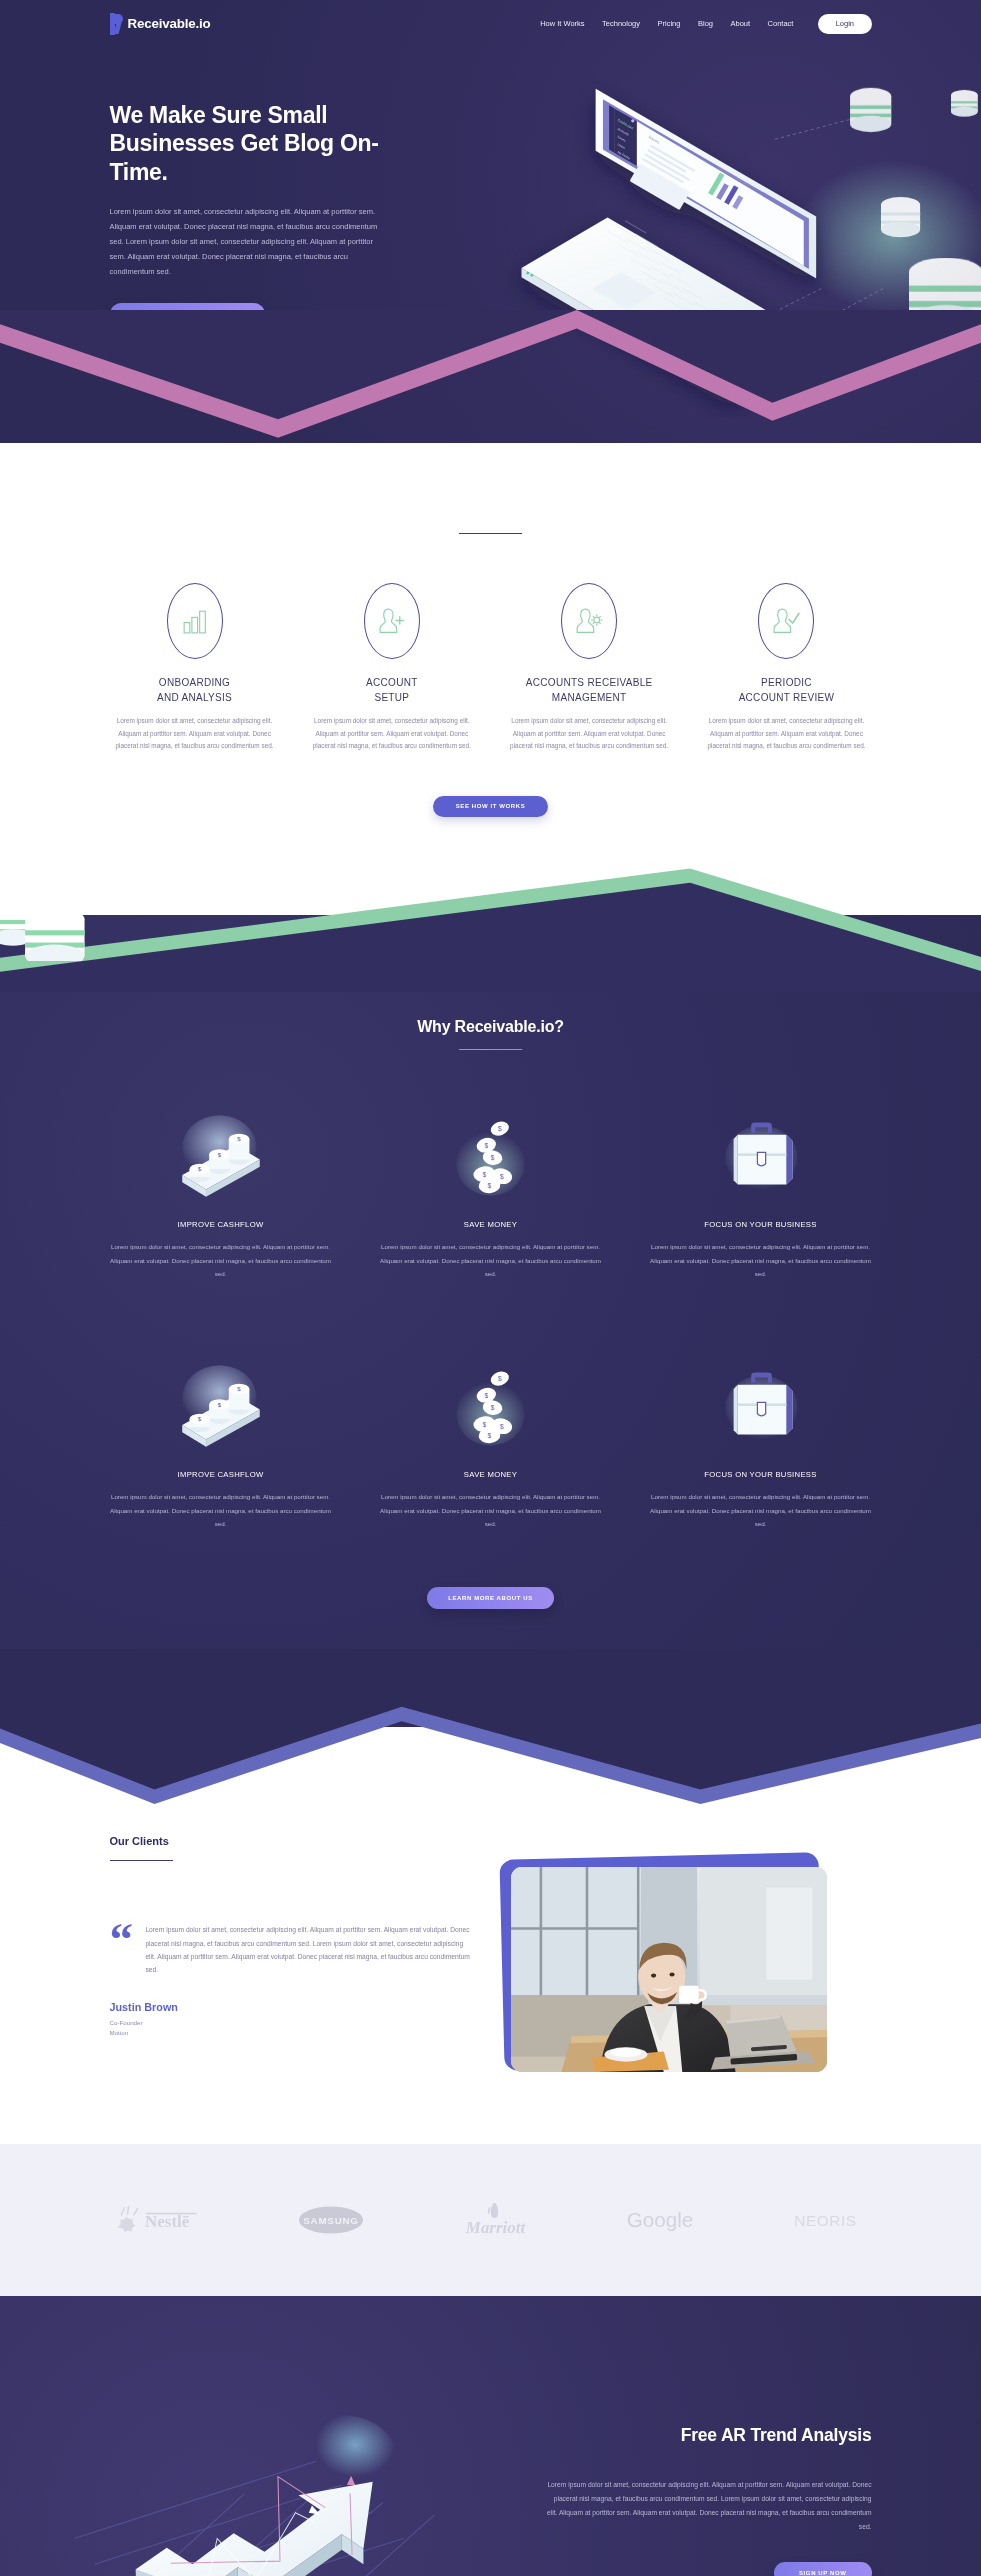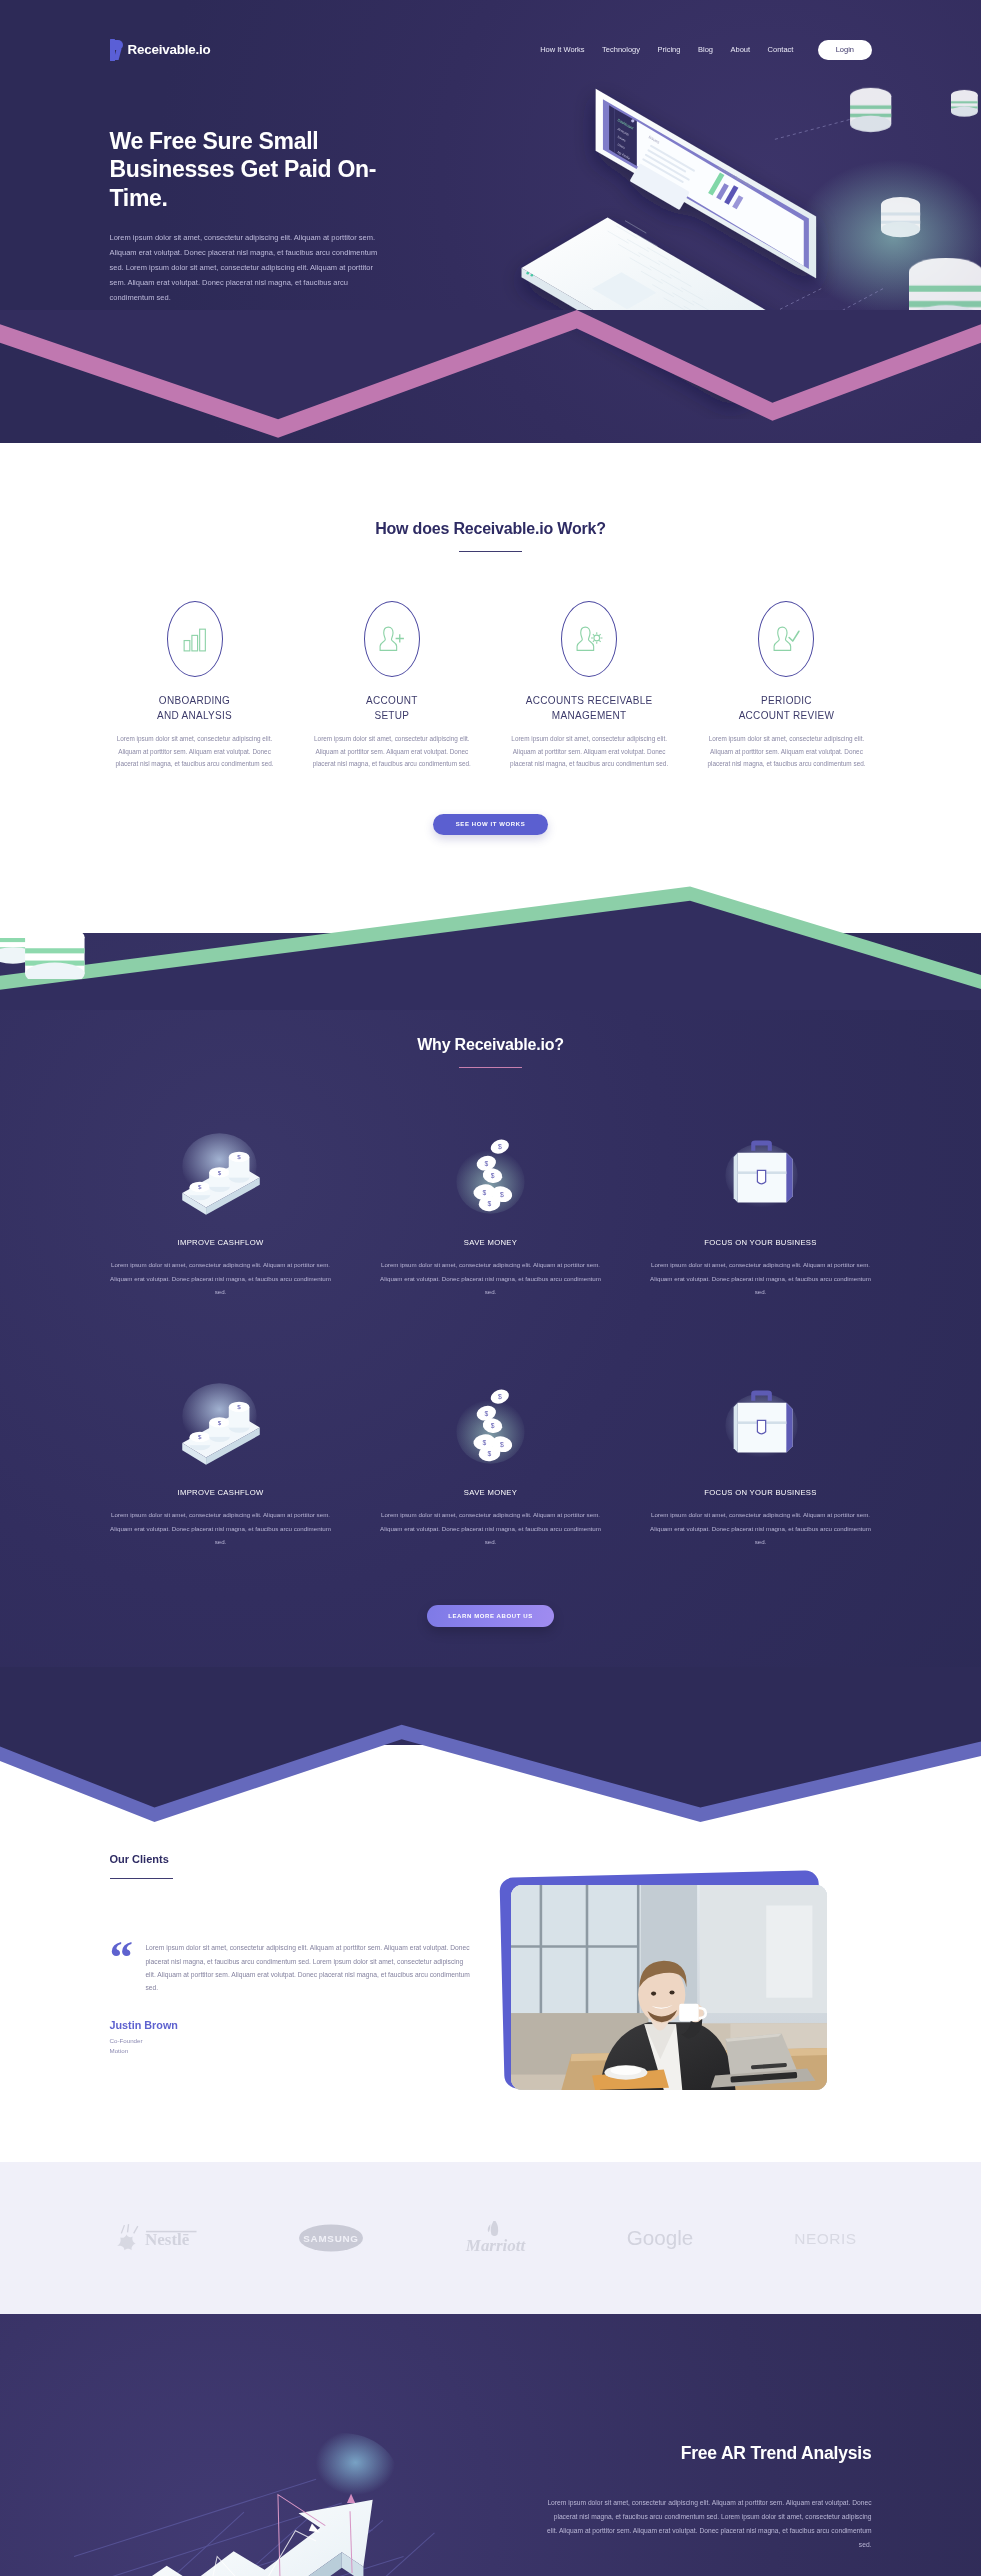--- a/index.html
+++ b/index.html
@@ -17,21 +17,21 @@
   .hero {
     position: relative;
     height: 443px;
     background: radial-gradient(circle at 78% 40%, #3c3469 0%, #332d5e 40%, #2d2a57 75%);
     overflow: hidden;
   }
   .hero-inner { position: relative; width: 762px; margin: 0 auto; z-index: 6; }
 
   .topbar {
     display: flex; align-items: center;
-    padding-top: 39px;
+    padding-top: 13px;
     position: relative; z-index: 20;
   }
   .brand { display: flex; align-items: center; gap: 4.6px; }
   .brand-mark {
     width: 13.4px; height: 21.6px; position: relative; flex: none;
   }
   .brand-mark .bar {
     position: absolute; left: 0; top: 0; width: 5.2px; height: 21.6px;
     background: #5a5fd6; border-radius: 0.5px;
   }
@@ -323,35 +323,34 @@
           <a href="#">Technology</a>
           <a href="#">Pricing</a>
           <a href="#">Blog</a>
           <a href="#">About</a>
           <a href="#">Contact</a>
           <button class="login-btn">Login</button>
         </nav>
       </div>
 
       <div class="hero-copy">
-        <h1 class="hero-h1">We Free Sure Small Businesses Get Paid On-Time.</h1>
+        <h1 class="hero-h1">We Make Sure Small Businesses Get Blog On-Time.</h1>
         <p class="hero-p">Lorem ipsum dolor sit amet, consectetur adipiscing elit. Aliquam at porttitor sem.  Aliquam erat volutpat. Donec placerat nisl magna, et faucibus arcu condimentum sed. Lorem ipsum dolor sit amet, consectetur adipiscing elit. Aliquam at porttitor sem.  Aliquam erat volutpat. Donec placerat nisl magna, et faucibus arcu condimentum sed.</p>
         <button class="btn-grad">SEE RECEIVABLE.IO IN ACTION</button>
       </div>
     </div>
 
     <svg class="hero-zz" viewBox="0 0 1905 260" preserveAspectRatio="none">
       <path d="M-10,0 L-10,60 L540,248 L1120,36 L1500,215 L1915,60 L1915,0 Z" fill="#c078b0"></path>
       <path d="M-10,0 L-10,24 L540,212 L1120,0 L1500,180 L1915,24 L1915,0 Z" fill="#332d5e"></path>
     </svg>
   </section>
 
   <section class="sec-work">
     <div class="container">
-      <h2 class="sec-title">How does Receivable.io Work?</h2>
       <div class="rule"></div>
 
       <div class="work-grid">
 
         <div class="work-card">
           <div class="work-ell">
             <svg viewBox="0 0 58 58">
               <rect x="8" y="32" width="11" height="20" fill="none" stroke="#8ed3a8" stroke-width="2.2"></rect>
               <rect x="23" y="22" width="11" height="30" fill="none" stroke="#8ed3a8" stroke-width="2.2"></rect>
               <rect x="38" y="10" width="11" height="42" fill="none" stroke="#8ed3a8" stroke-width="2.2"></rect>

